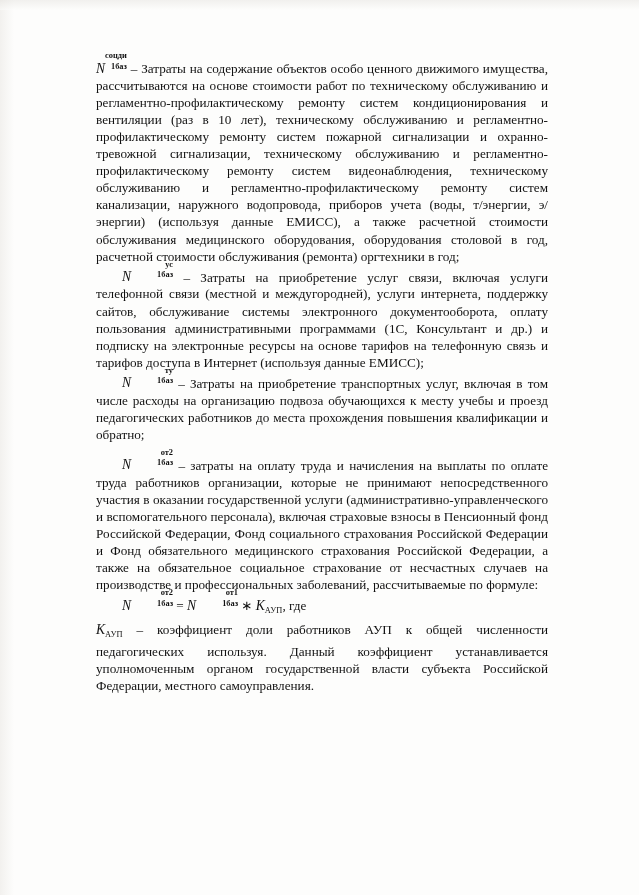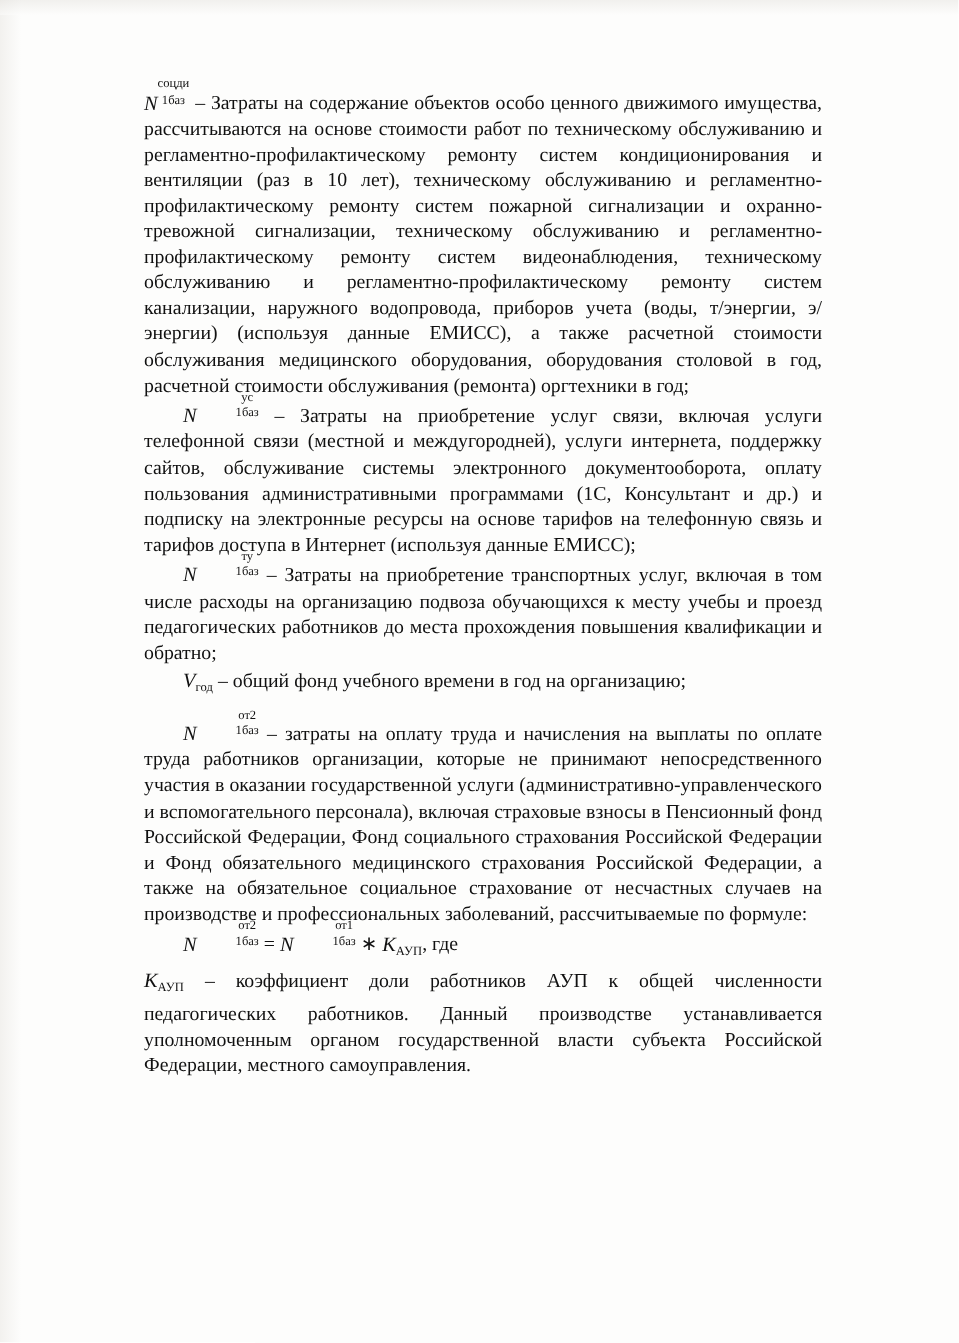--- a/index.html
+++ b/index.html
@@ -54,22 +54,23 @@
     font-style: normal;
     font-size: 8.4px;
     vertical-align: -0.32em;
     letter-spacing: 0.1px;
   }
   .mv .subsup {
     display: inline-block;
     vertical-align: baseline;
     position: relative;
     width: auto;
-    text-align: center;
+    text-align: right;
     font-style: normal;
+    font-weight: bold;
   }
   .subsup span {
     display: block;
     font-size: 8.4px;
     line-height: 8.6px;
     font-style: normal;
   }
   .subsup .sup-part {
     position: relative;
     top: -6px;
@@ -116,30 +117,27 @@
 
     <p class="para indent">
       <span class="mv"><span>N</span><span class="subsup"><span class="sup-part">ус</span><span class="sub-part">1баз</span></span></span><span> – Затраты на приобретение услуг связи, включая услуги телефонной связи (местной и междугородней), услуги интернета, поддержку сайтов, обслуживание системы электронного документооборота, оплату пользования административными программами (1С, Консультант и др.) и подписку на электронные ресурсы на основе тарифов на телефонную связь и тарифов доступа в Интернет (используя данные ЕМИСС);</span>
     </p>
 
     <p class="para indent">
       <span class="mv"><span>N</span><span class="subsup"><span class="sup-part">ту</span><span class="sub-part">1баз</span></span></span><span> – Затраты на приобретение транспортных услуг, включая в том числе расходы на организацию подвоза обучающихся к месту учебы и проезд педагогических работников до места прохождения повышения квалификации и обратно;</span>
     </p>
 
 
-    <p class="para indent">
-      <span class="mv"><span>V</span><sub>год</sub></span><span> – общий фонд учебного времени в год на организацию;</span>
-    </p>
 
     <p class="para indent" style="margin-top:12px;">
       <span class="mv"><span>N</span><span class="subsup"><span class="sup-part">от2</span><span class="sub-part">1баз</span></span></span><span> – затраты на оплату труда и начисления на выплаты по оплате труда работников организации, которые не принимают непосредственного участия в оказании государственной услуги (административно-управленческого и вспомогательного персонала), включая страховые взносы в Пенсионный фонд Российской Федерации, Фонд социального страхования Российской Федерации и Фонд обязательного медицинского страхования Российской Федерации, а также на обязательное социальное страхование от несчастных случаев на производстве и профессиональных заболеваний, рассчитываемые по формуле:</span>
     </p>
 
     <p class="formula-line">
       <span class="mv"><span>N</span><span class="subsup"><span class="sup-part">от2</span><span class="sub-part">1баз</span></span></span><span class="op"> = </span><span class="mv"><span>N</span><span class="subsup"><span class="sup-part">от1</span><span class="sub-part">1баз</span></span></span><span class="op"> ∗ </span><span class="mv"><span>K</span><sub>АУП</sub></span><span class="op">, где</span>
     </p>
 
     <p class="para noindent">
-      <span class="mv"><span>K</span><sub>АУП</sub></span><span> – коэффициент доли работников АУП к общей численности педагогических работников. Данный производстве устанавливается уполномоченным органом государственной власти субъекта Российской Федерации, местного самоуправления.</span>
+      <span class="mv"><span>K</span><sub>АУП</sub></span><span> – коэффициент доли работников АУП к общей численности педагогических используя. Данный коэффициент устанавливается уполномоченным органом государственной власти субъекта Российской Федерации, местного самоуправления.</span>
     </p>
 
   </div>
 </div>
 
 </body></html>

